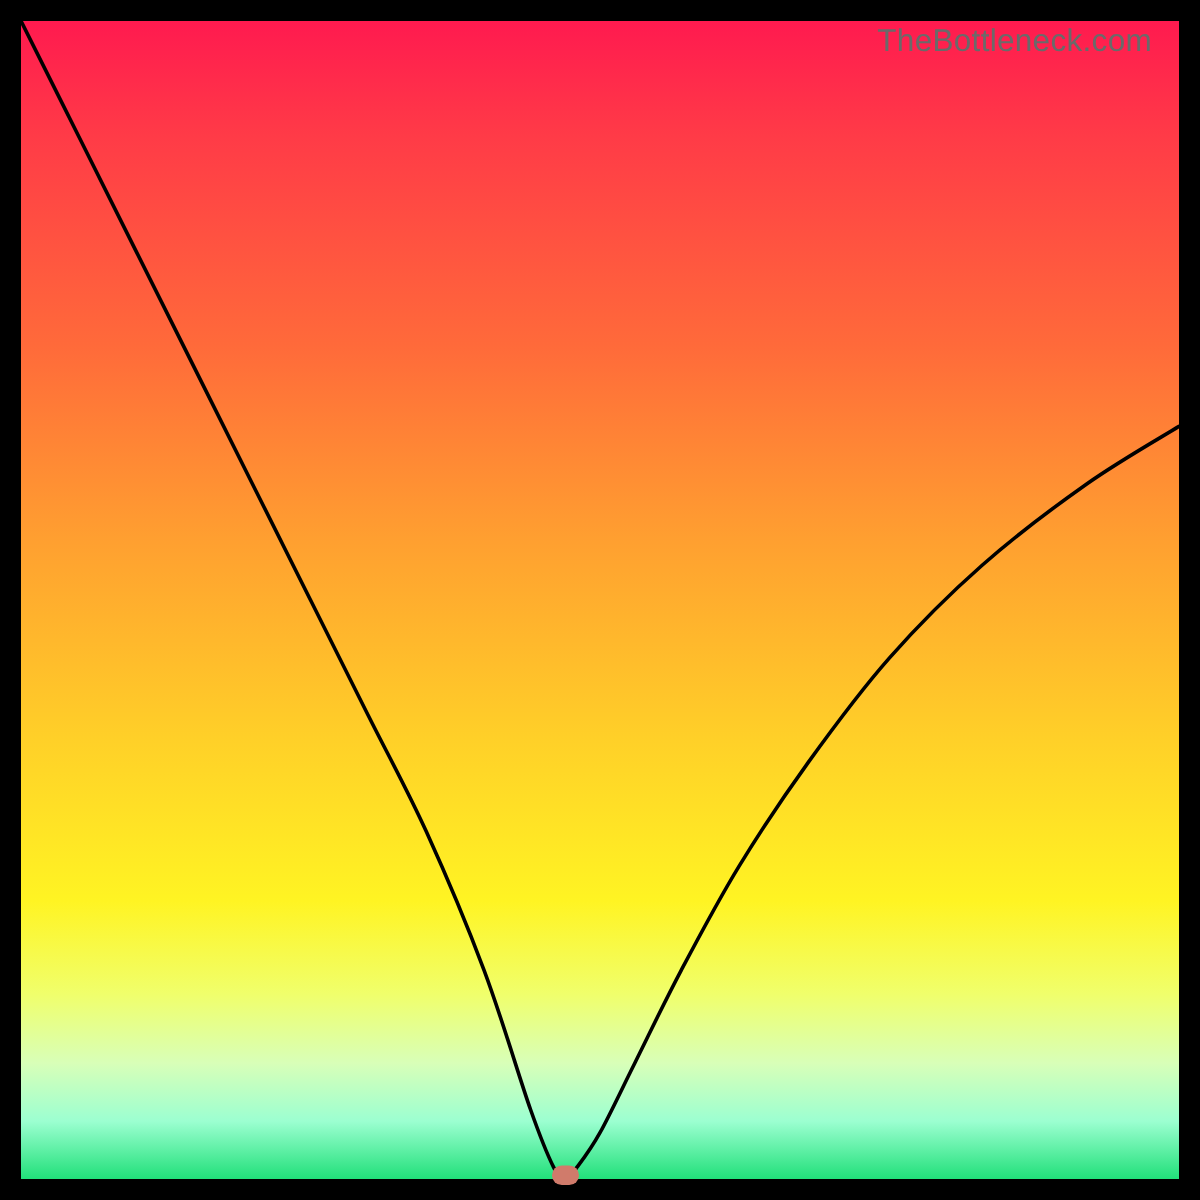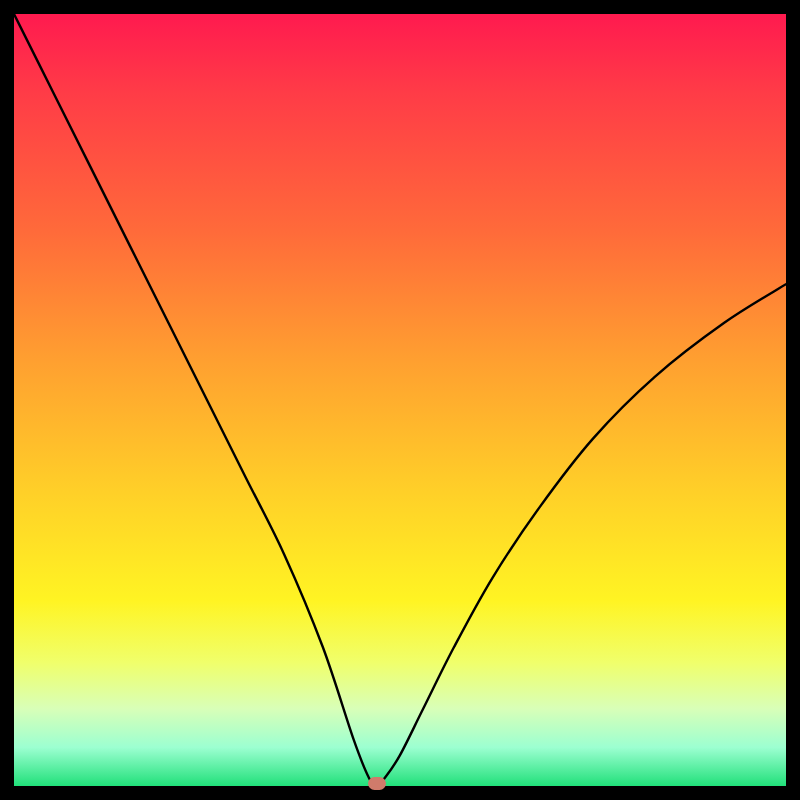--- a/index.html
+++ b/index.html
@@ -58,20 +58,21 @@
     background: #d07b6b;
     border-radius: 7px;
   }
 </style>
 </head>
 <body>
 
 <div class="frame">
   <div class="plot-area">
 
+    <div class="attribution">TheBottleneck.com</div>
 
     <svg class="curve" viewBox="0 0 772 772" preserveAspectRatio="none">
       <path id="curve-path" d="M 0,0 C 6.433333333333334,12.866666666666655 25.733333333333334,51.4666666666666 38.6,77.19999999999993 C 51.46666666666667,102.93333333333327 64.33333333333334,128.66666666666663 77.2,154.39999999999998 C 90.06666666666666,180.13333333333333 102.93333333333334,205.86666666666667 115.8,231.60000000000002 C 128.66666666666666,257.33333333333337 141.53333333333333,283.06666666666666 154.4,308.8 C 167.26666666666668,334.53333333333336 180.13333333333333,360.26666666666665 193,386 C 205.86666666666667,411.73333333333335 218.73333333333332,437.46666666666664 231.6,463.2 C 244.46666666666667,488.93333333333334 257.3333333333333,512.0933333333334 270.2,540.4 C 283.06666666666666,568.7066666666666 297.22,602.16 308.8,633.04 C 320.38,663.92 331.96000000000004,703.8066666666666 339.68,725.68 C 347.4,747.5533333333333 351.26,756.56 355.12,764.28 C 358.98,772 360.26666666666665,772 362.84,772 C 365.4133333333333,772 366.7,769.4266666666666 370.56,764.28 C 374.42,759.1333333333333 379.56666666666666,752.7 386,741.12 C 392.43333333333334,729.54 400.15333333333336,712.8133333333333 409.16,694.8 C 418.1666666666667,676.7866666666666 428.46,654.9133333333333 440.03999999999996,633.04 C 451.61999999999995,611.1666666666666 464.4866666666666,586.7199999999999 478.64,563.56 C 492.79333333333335,540.4 508.23333333333335,517.24 524.96,494.08 C 541.6866666666667,470.91999999999996 559.7,446.4733333333333 579,424.59999999999997 C 598.3,402.72666666666663 618.8866666666667,382.14 640.76,362.84 C 662.6333333333333,343.53999999999996 688.3666666666667,324.24 710.24,308.8 C 732.1133333333333,293.36 761.7066666666667,276.6333333333333 772,270.2" stroke="#000" stroke-width="2.4" fill="none" stroke-linecap="round" stroke-linejoin="round"></path>
     </svg>
 
     <div class="dot" id="marker-dot" style="left: 353.84px; top: 763px; background: rgb(208, 123, 107);"></div>
 
   </div>
 </div>
 

